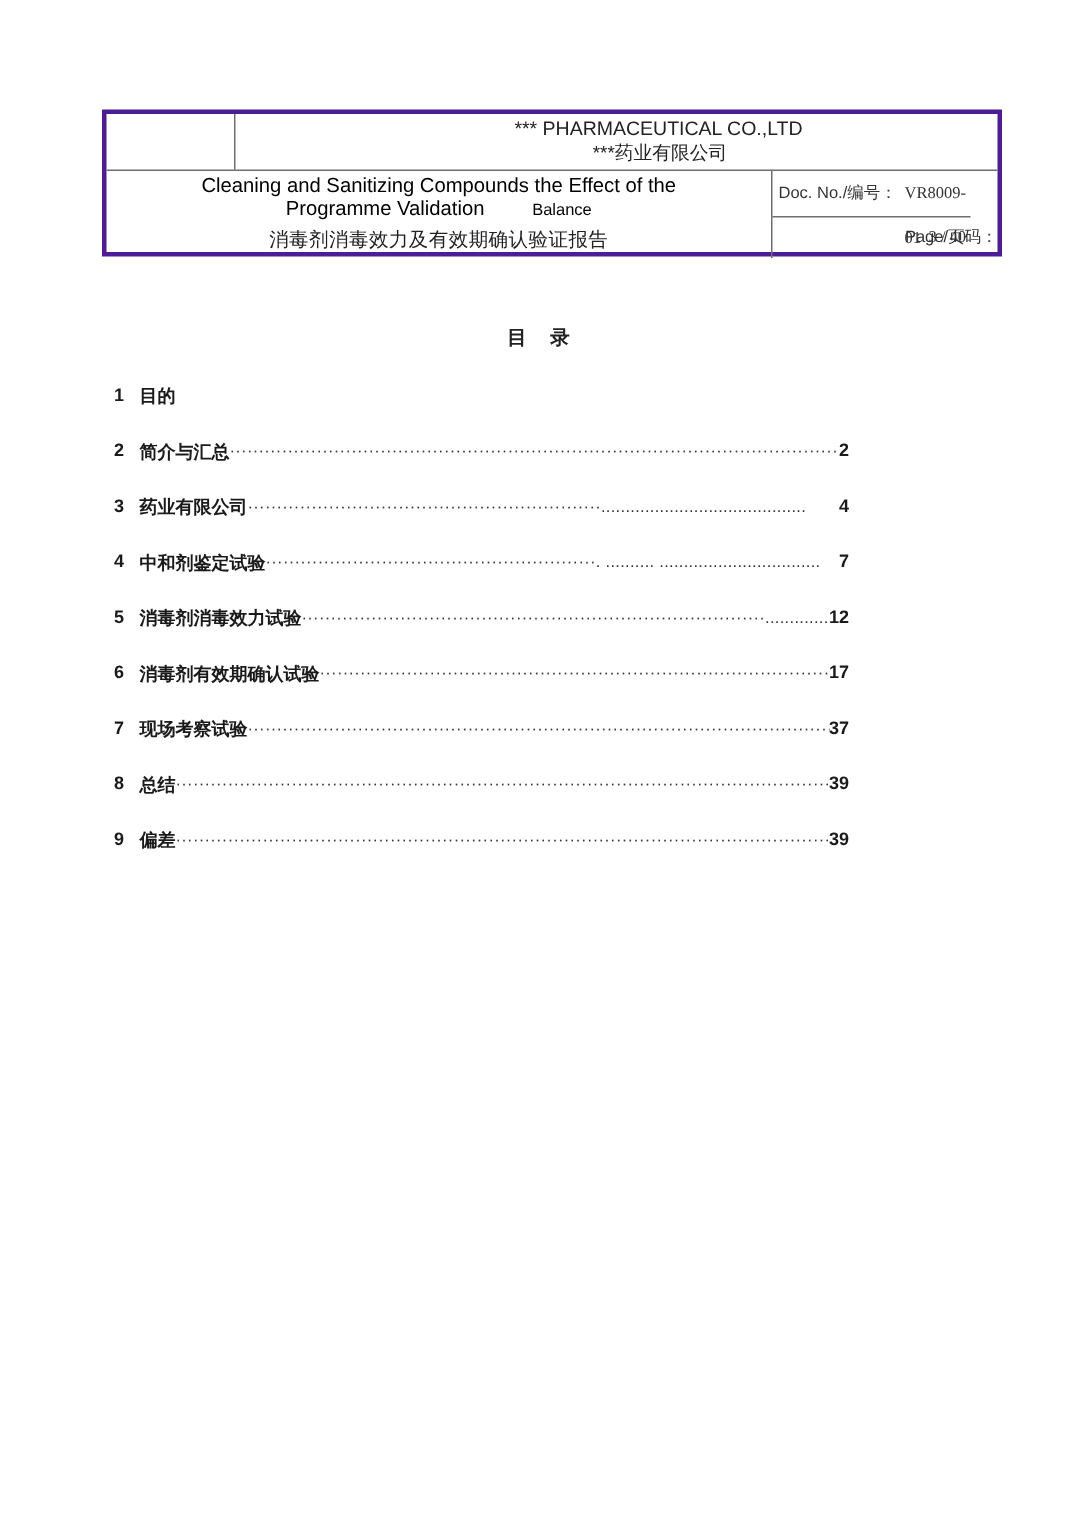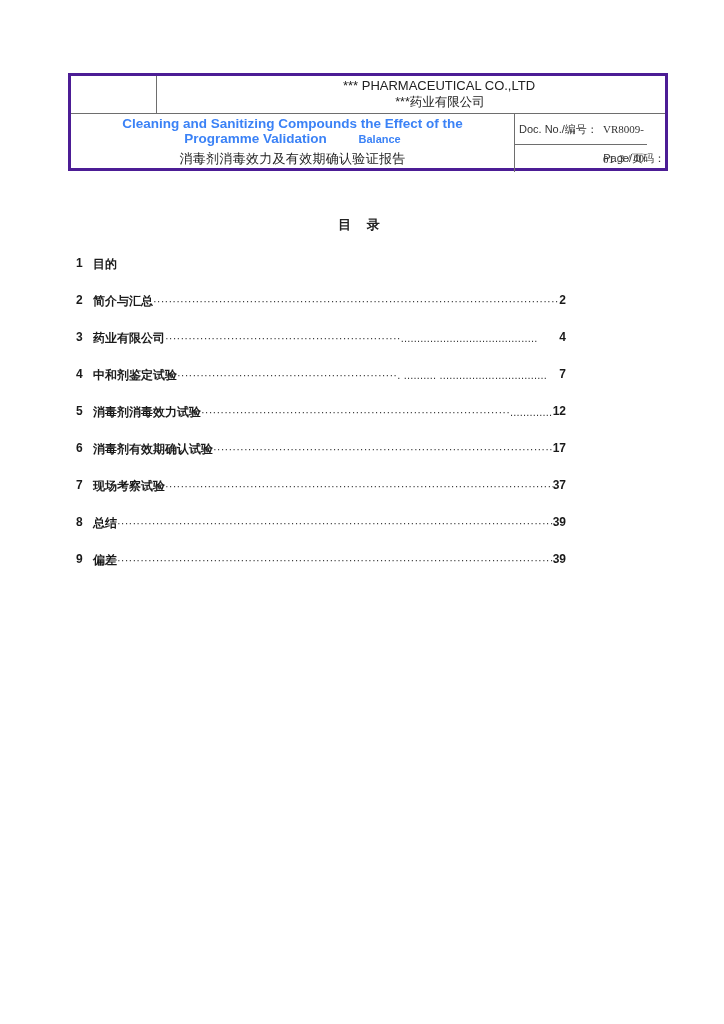--- a/index.html
+++ b/index.html
@@ -9,21 +9,21 @@
          border: 3px solid #4c1d95; box-sizing: border-box; }
   .hdr .logo-cell { position: absolute; left: 0; top: 0; width: 86px; height: 37px;
          border-right: 1px solid #6e6e6e; box-sizing: border-box; }
   .hdr .company { position: absolute; left: 86px; top: 0; right: 0; height: 37px;
          text-align: center; font-size: 13px; line-height: 17px; color: #222; padding-top: 1px; }
   .hdr .company .en { display: block; margin-left: 56px; }
   .hdr .company .cn { display: block; margin-left: 58px; font-size: 12.5px; }
   .hdr .row-line { position: absolute; left: 0; right: 0; top: 37px; border-top: 1px solid #6e6e6e; }
   .hdr .title-cell { position: absolute; left: 0; top: 38px; width: 444px; height: 58px;
          border-right: 1px solid #6e6e6e; box-sizing: border-box; text-align: center; }
-  .hdr .title-en { font-weight: bold; font-size: 13.5px; line-height: 15px; padding-top: 2px; color: #3b82f6; }
+  .hdr .title-en { font-weight: normal; font-size: 13.5px; line-height: 15px; padding-top: 2px; color: #000000; }
   .hdr .title-en .small { font-size: 11px; margin-left: 28px; }
   .hdr .title-cn { font-size: 13px; line-height: 22px; margin-top: 1px; color: #222; letter-spacing: 0.3px; }
   .hdr .meta { position: absolute; left: 444px; top: 38px; right: 0; height: 58px; font-size: 11px; color: #333; }
   .hdr .meta .docno { position: absolute; left: 0; top: 0; right: 18px; height: 30px; line-height: 30px;
          border-bottom: 1px solid #6e6e6e; padding-left: 4px; }
   .hdr .meta .page { position: absolute; left: 0; top: 31px; right: 0; height: 27px; line-height: 27px; padding-left: 7px; text-align: right; }
   .hdr .meta .val { position: absolute; font-family: Liberation Serif, serif; }
   .toc-title { position: absolute; left: 0; width: 724px; top: 216px; text-align: center;
          font-size: 13px; font-weight: bold; letter-spacing: 6px; color: #222; }
   .toc { position: absolute; left: 76px; top: 256px; width: 490px; }

